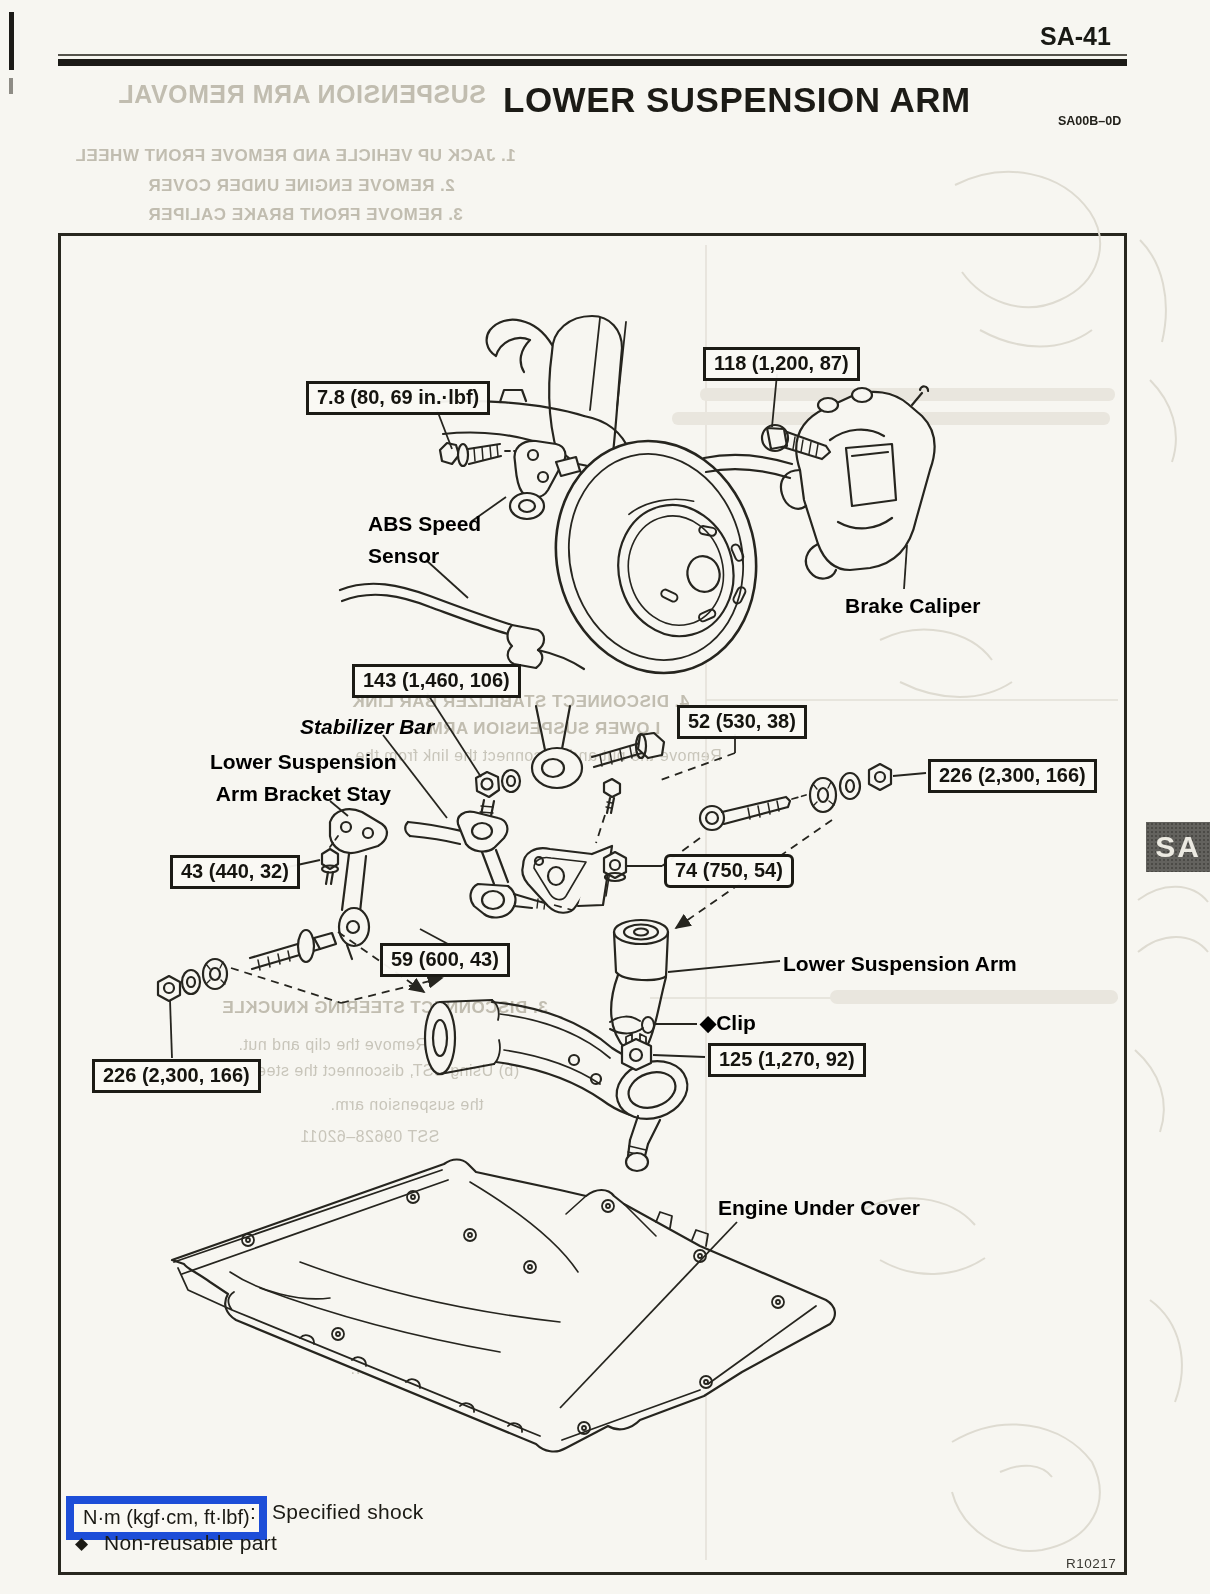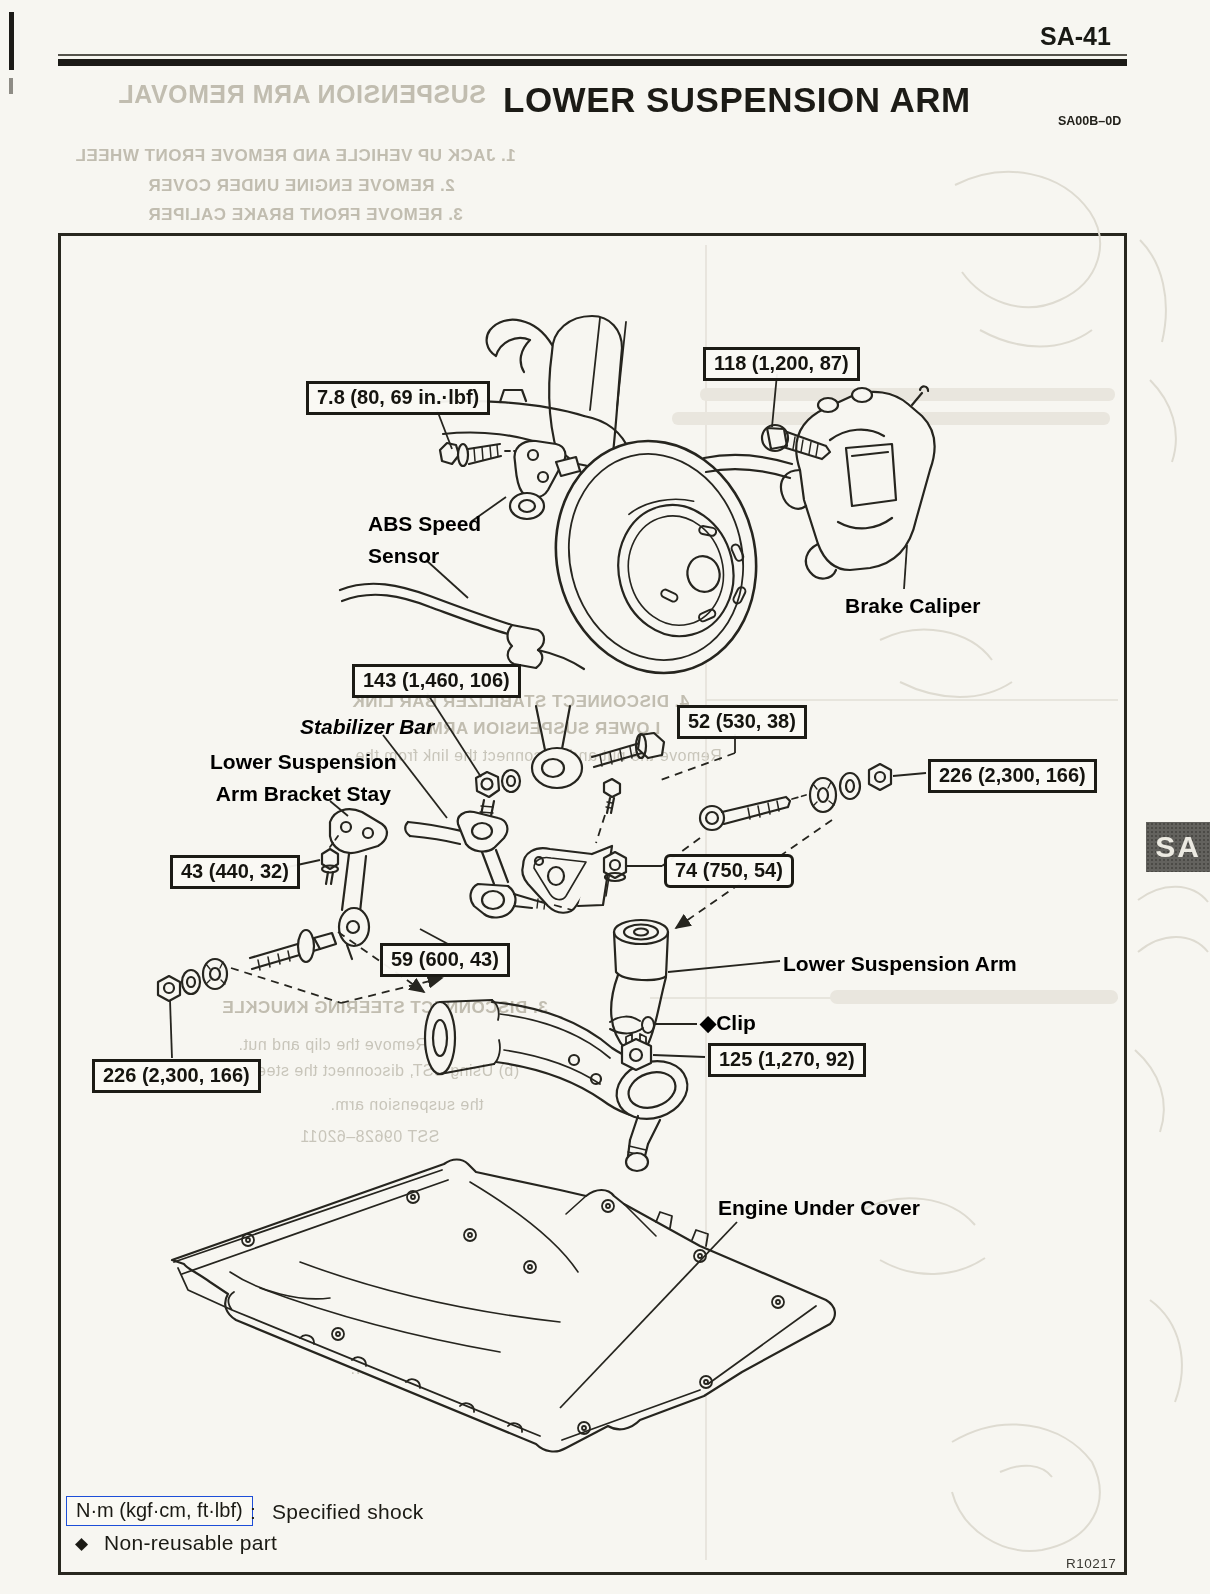--- a/index.html
+++ b/index.html
@@ -20,21 +20,21 @@
   .fig-code{left:1058px;top:114px;font-size:12.5px;font-weight:bold;color:#23221c;}
   
   .frame{left:58px;top:233px;width:1063px;height:1336px;border:3px solid #28271f;}
   
   .tq{position:absolute;border:3px solid #1c1b15;background:rgba(250,249,244,.96);
       font-size:20px;font-weight:bold;color:var(--label);padding:1px 8px 2px;line-height:25px;white-space:nowrap;}
   
   .pl{position:absolute;font-size:21px;font-weight:bold;color:#000000;line-height:32px;white-space:pre-line;}
   .pl.center{text-align:center;}
   
-  .lg-box{left:66px;top:1496px;border:1px solid #1d4ed8;padding:2px 9px 3px;font-size:20px;color:#1b1a14;background:rgba(250,249,244,.9);}
+  .lg-box{left:66px;top:1496px;border:8px solid #1d4ed8;padding:2px 9px 3px;font-size:20px;color:#1b1a14;background:rgba(250,249,244,.9);}
   .lg-colon{left:250px;top:1500px;font-size:21px;color:#1b1a14;}
   .lg-torque{left:272px;top:1500px;font-size:21px;color:#1b1a14;letter-spacing:.3px;}
   .lg-diamond{left:75px;top:1533px;font-size:17px;color:#1b1a14;}
   .lg-nonreusable{left:104px;top:1531px;font-size:21px;color:#1b1a14;letter-spacing:.3px;}
   .fig-ref{left:1066px;top:1556px;font-size:13.5px;color:#3a3933;letter-spacing:.5px;}
   
   .side-tab{left:1146px;top:822px;width:64px;height:50px;background-color:#63625e;
     background-image:radial-gradient(#4b4a46 1px, transparent 1.2px);background-size:4px 4px;
     color:#eceae2;font-size:30px;font-weight:bold;letter-spacing:2px;display:flex;align-items:center;justify-content:center;}
   

